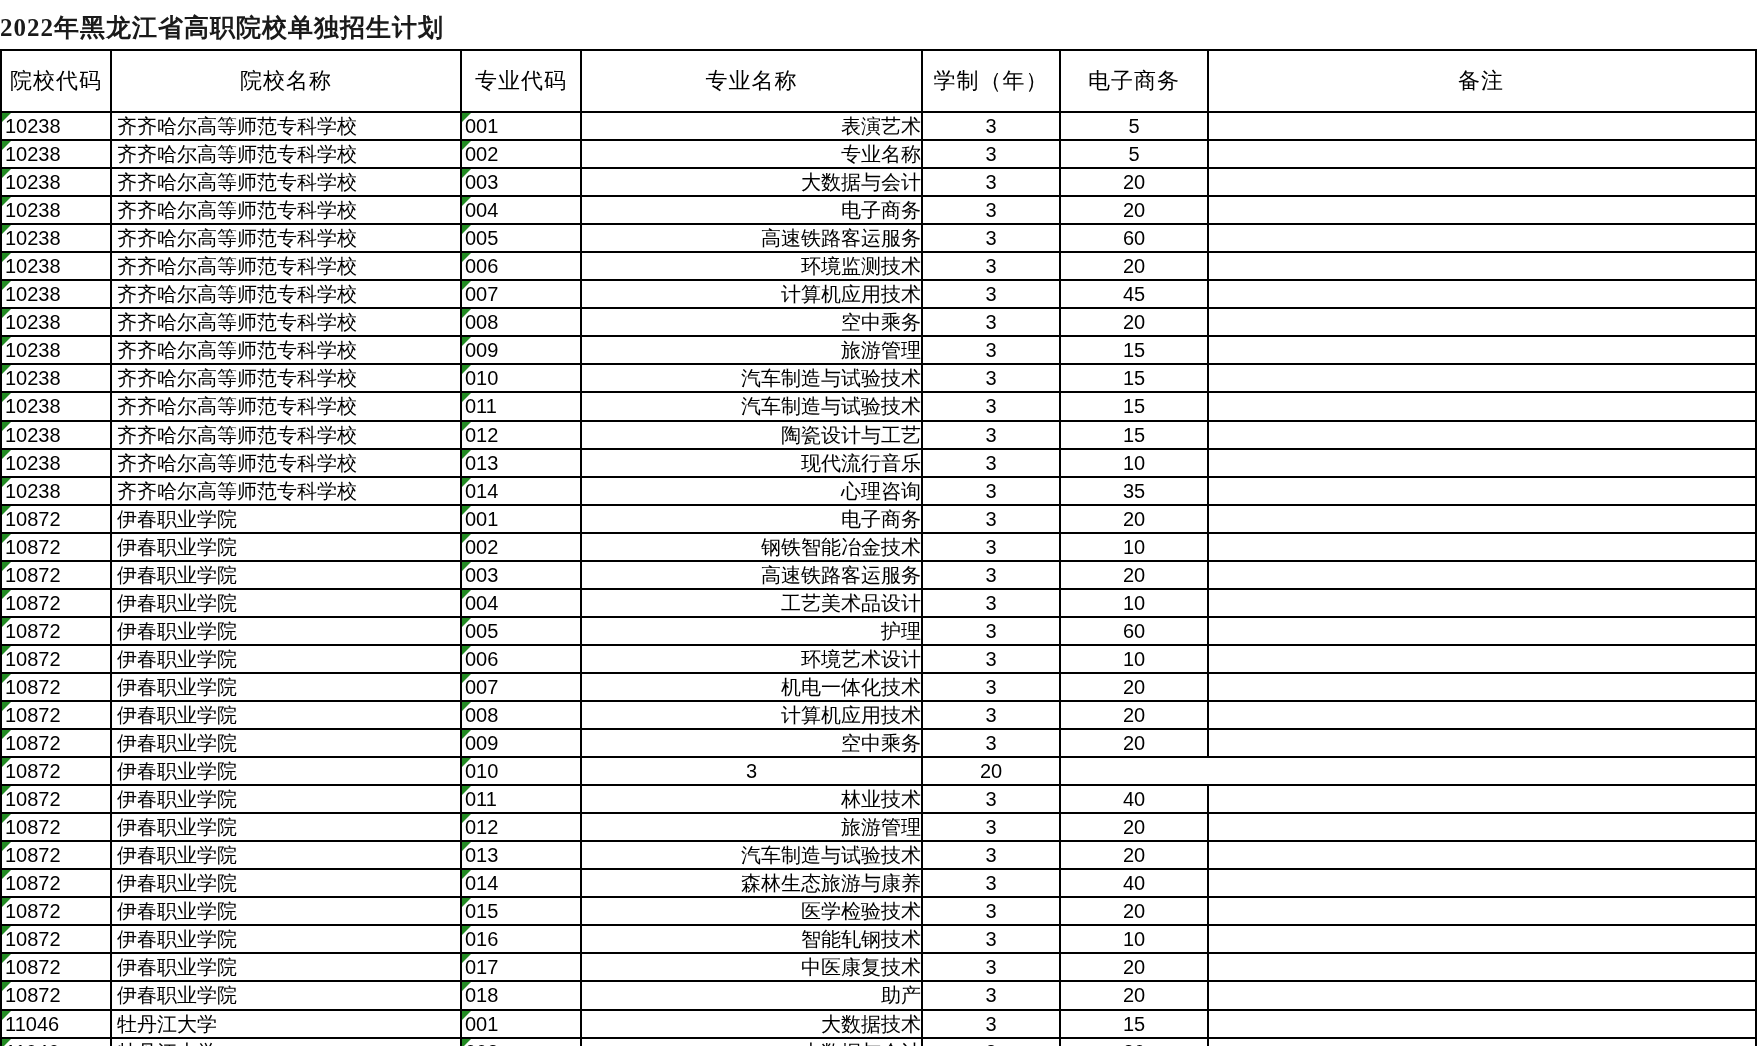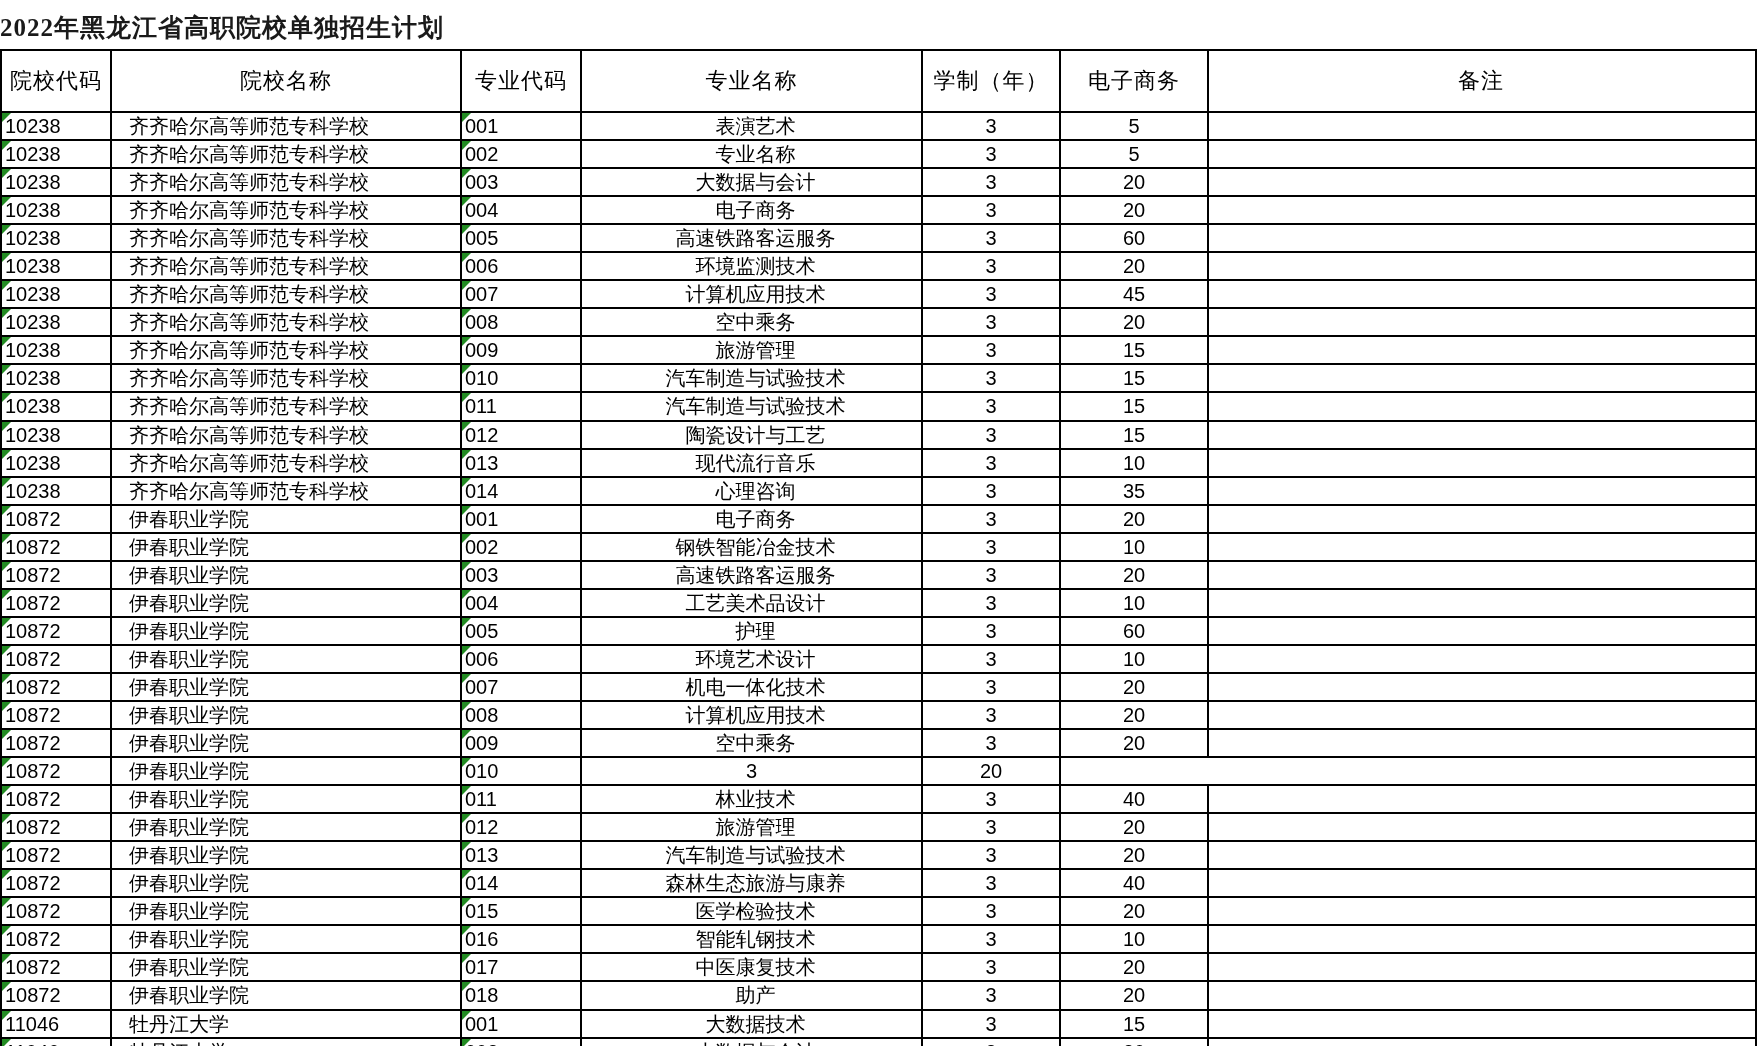--- a/index.html
+++ b/index.html
@@ -35,22 +35,22 @@
     font-size:22px; letter-spacing:1px;
   }
 
   .cell { border-right:2px solid #000; position:relative; overflow:hidden; }
   .cell:last-child { border-right:none; }
 
   .data-row { height:28.06px; }
   .data-row .cell { font-size:20px; line-height:26px; white-space:nowrap; }
 
   .cell.left   { padding-left:3px;  text-align:left; }
-  .cell.left2  { padding-left:17px;  text-align:left; }
-  .cell.left3  { padding-left:8px;  text-align:center; }
+  .cell.left2  { padding-left:5px;  text-align:left; }
+  .cell.left3  { padding-left:8px;  text-align:right; }
   .cell.center { text-align:center; }
 
   .tri {
     position:absolute; top:0; left:0; width:0; height:0;
     border-top:9px solid #228b22;
     border-right:9px solid transparent;
   }
 </style>
 </head>
 <body>

